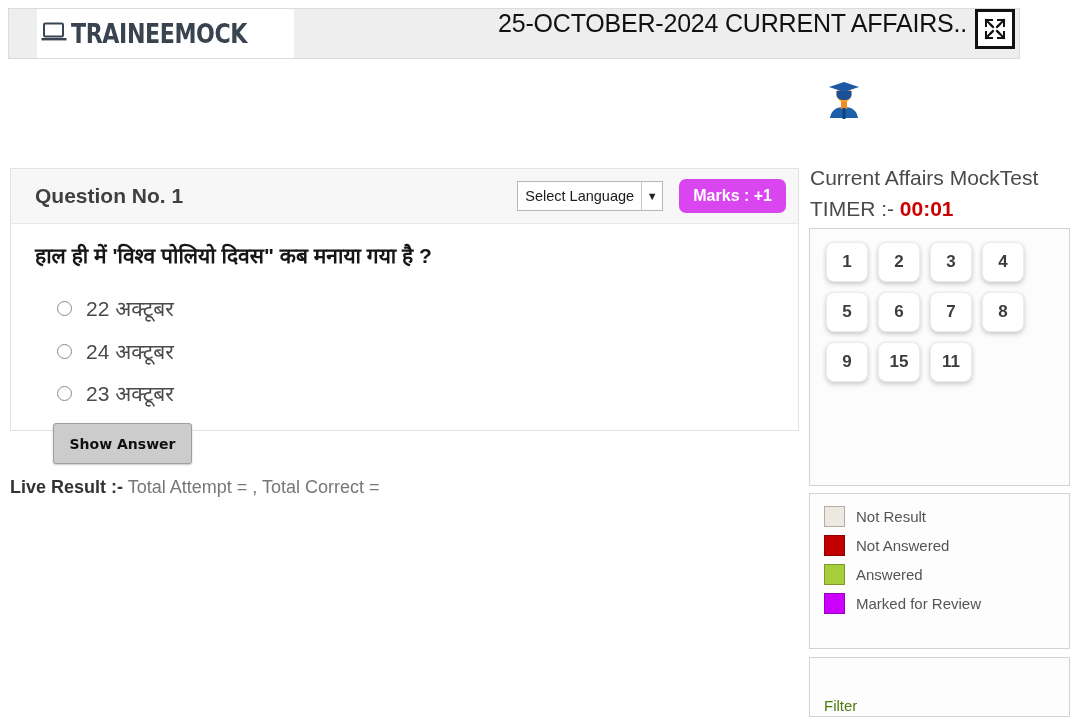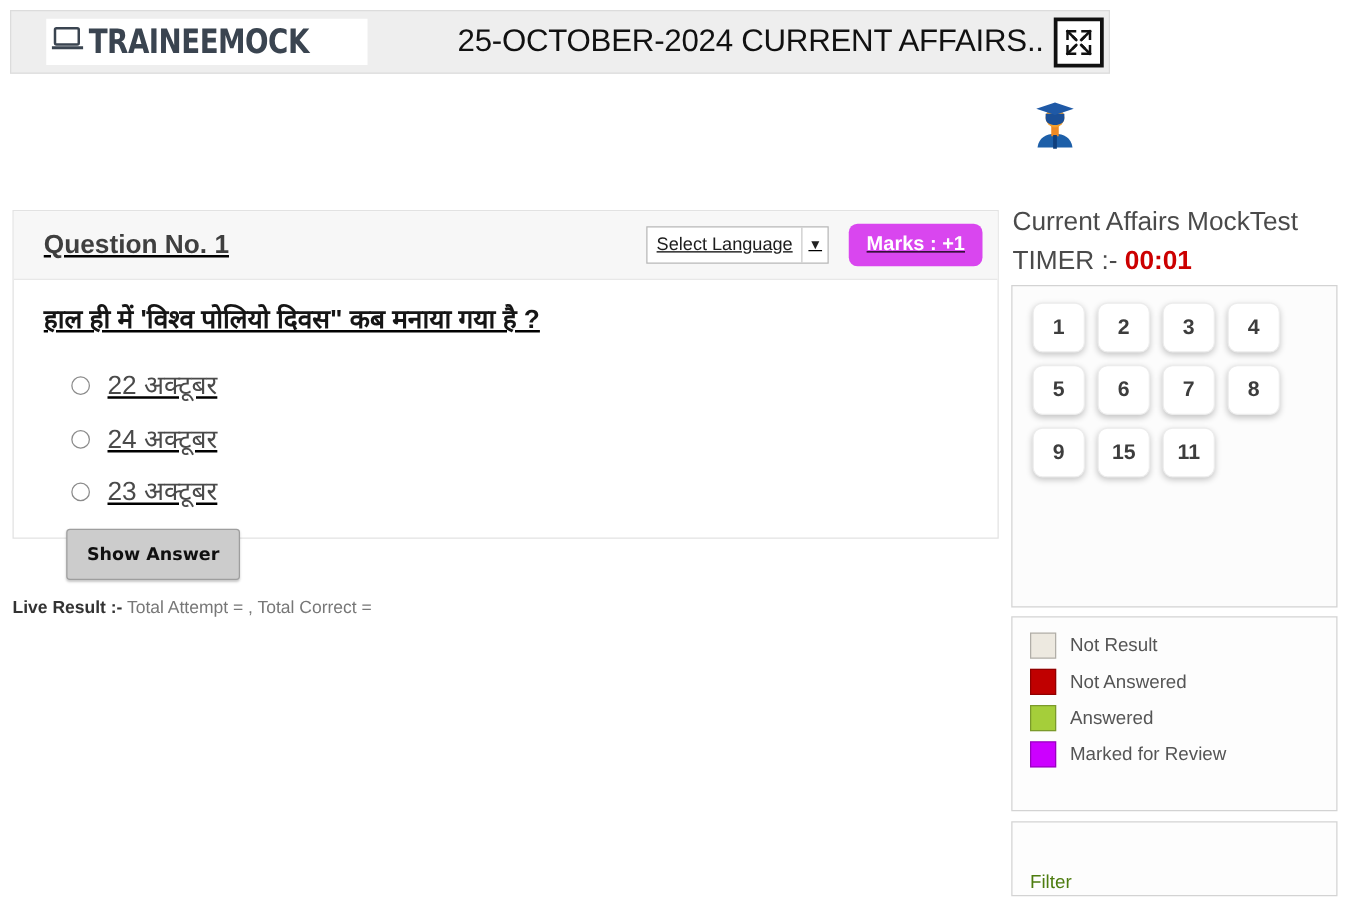--- a/index.html
+++ b/index.html
@@ -8,25 +8,24 @@
     width: 1080px; height: 725px;
     background: #ffffff;
     font-family: "Liberation Sans", sans-serif;
     overflow: hidden;
   }
 
   
   .topbar {
     position: absolute;
     left: 8px; top: 8px;
-    width: 880px; height: 51px;
+    width: 1012px; height: 51px;
     background: #eeeeee;
     border: 1px solid #dcdcdc;
     display: flex;
-    align-items: center;
   }
   .logo-wrap {
     margin-left: 28px;
     background: #ffffff;
     padding: 3px 8px 3px 4px;
     display: flex;
     align-items: center;
     gap: 4px;
   }
   .laptop-icon { display: block; }
@@ -65,21 +64,20 @@
     width: 36px; height: 44px;
   }
 
   
   .qpanel {
     position: absolute;
     left: 10px; top: 168px;
     width: 789px;
     border: 1px solid #e2e2e2;
     background: #ffffff;
-    text-decoration: underline;
   }
   .qhead {
     height: 55px;
     background: #f7f7f7;
     border-bottom: 1px solid #e8e8e8;
     display: flex;
     align-items: center;
     padding: 0 12px 0 24px;
   }
   .qno {
@@ -160,21 +158,21 @@
     font-family: "DejaVu Sans", sans-serif;
     font-size: 14px;
     font-weight: 700;
     color: #101010;
     cursor: pointer;
     box-shadow: 0 1px 2px rgba(0,0,0,0.22);
   }
   .live-result {
     position: absolute;
     left: 10px; top: 477px;
-    font-size: 14px;
+    font-size: 18px;
     color: #777777;
     white-space: nowrap;
   }
   .live-result b { color: #333333; }
 
   
   .side-title {
     position: absolute;
     left: 810px; top: 166px;
     font-size: 21px;

